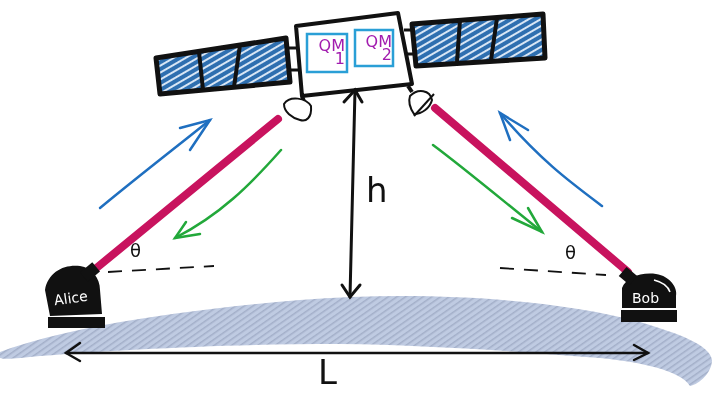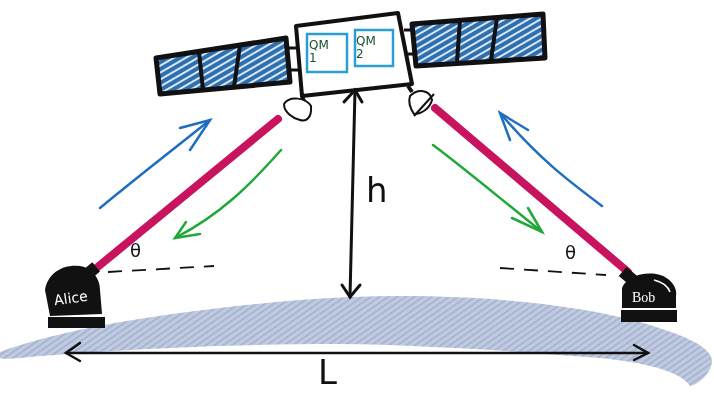--- a/index.html
+++ b/index.html
@@ -1,21 +1,21 @@
 <!DOCTYPE html>
 <html><head>
 <meta charset="utf-8">
 <style>
   html, body { margin: 0; padding: 0; background: #ffffff; }
   body { width: 714px; height: 402px; overflow: hidden; position: relative; font-family: "DejaVu Sans", sans-serif; }
   #stage { position: absolute; left: 0; top: 0; width: 714px; height: 402px; }
   svg { position: absolute; left: 0; top: 0; }
   .lbl { position: absolute; color: #111; font-family: "DejaVu Sans", sans-serif; }
   .station-label { position: absolute; color: #ffffff; font-family: "DejaVu Sans", sans-serif; font-size: 14px; transform: rotate(-8deg); }
-  .qm { position: absolute; font-family: "DejaVu Sans", sans-serif; font-size: 12px; line-height: 13px; text-align: left; color: #14532d; }
+  .qm { position: absolute; font-family: "DejaVu Sans", sans-serif; font-size: 16px; line-height: 13px; text-align: right; color: #a21caf; }
 </style>
 </head>
 <body>
 
 <div id="stage">
 
   <svg width="714" height="402" viewBox="0 0 714 402">
     <defs>
       <pattern id="hatchBlue" width="6" height="6" patternUnits="userSpaceOnUse" patternTransform="rotate(-30)">
         <rect width="6" height="6" fill="#d8e6f5"></rect>
@@ -116,20 +116,20 @@
   <div class="qm" style="left:309px; top:39px; width:36px;">
     <div>QM</div>
     <div>1</div>
   </div>
   <div class="qm" style="left:356px; top:35px; width:36px;">
     <div>QM</div>
     <div>2</div>
   </div>
 
   <span class="station-label" style="left:54px; top:290px;">Alice</span>
-  <span class="station-label" style="left:632px; top:290px; transform:none;font-family:Liberation Serif, serif;">Bob</span>
+  <span class="station-label" style="left:632px; top:290px; transform:none;">Bob</span>
 
   <span class="lbl" style="left:366px; top:170px; font-size:34px;">h</span>
   <span class="lbl" style="left:318px; top:352px; font-size:34px;">L</span>
   <span class="lbl" style="left:130px; top:240px; font-size:18px;">θ</span>
   <span class="lbl" style="left:565px; top:242px; font-size:18px;">θ</span>
 
 </div>
 
 </body></html>

